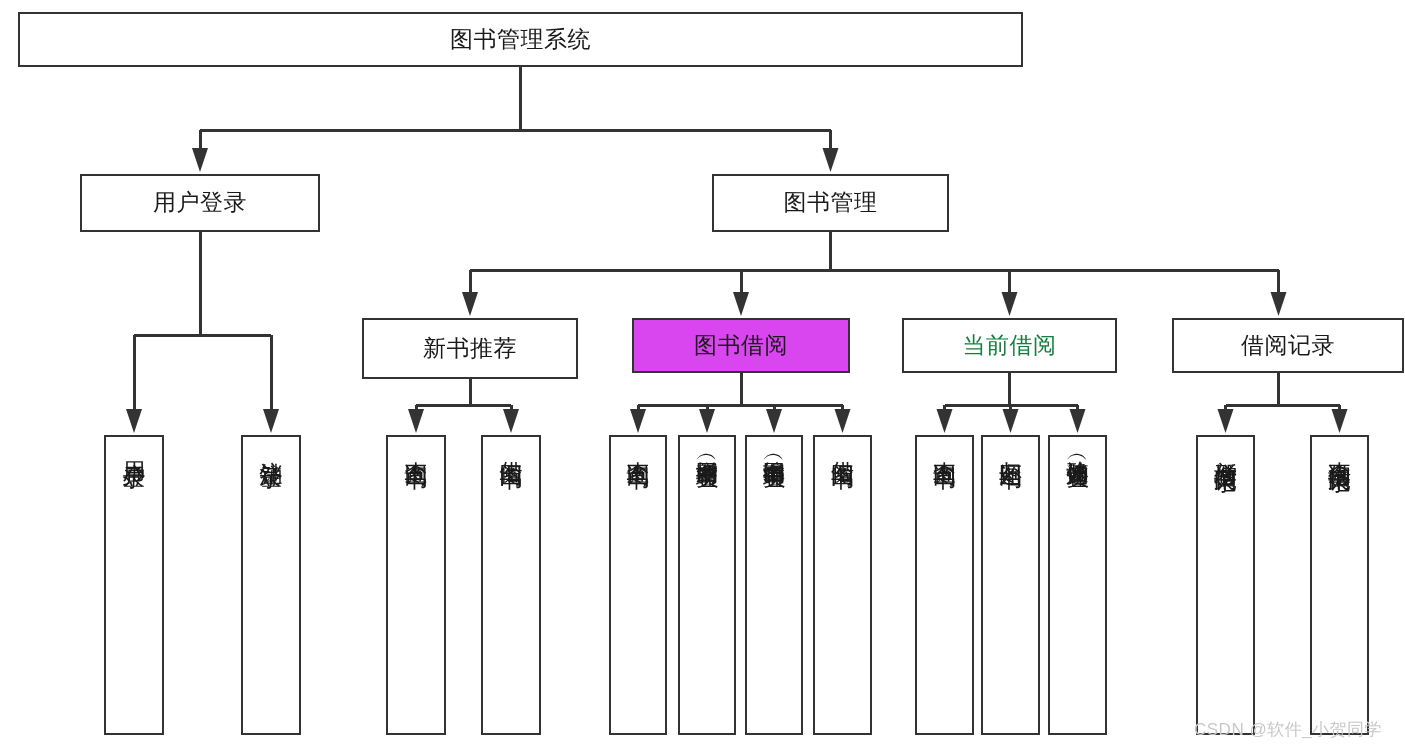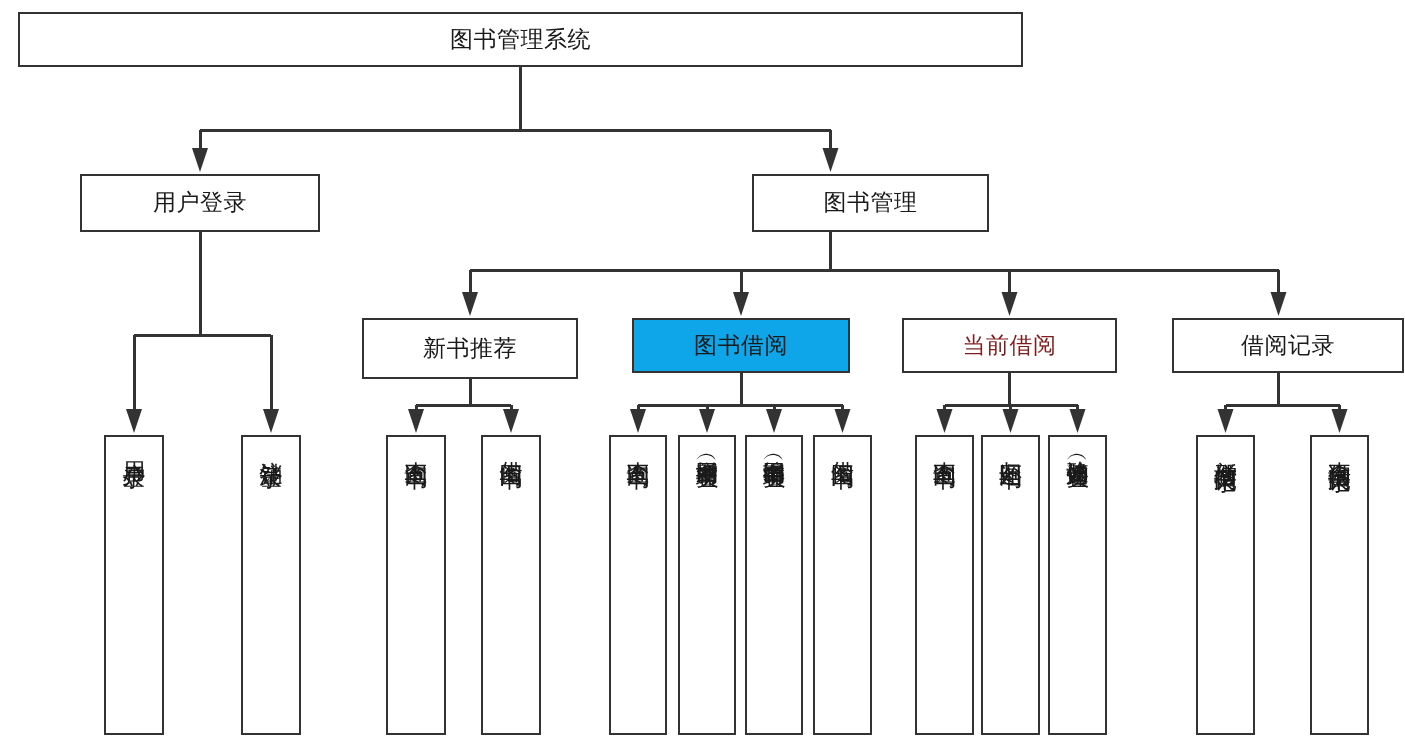--- a/index.html
+++ b/index.html
@@ -129,30 +129,30 @@
       <polygon points="1331.5,409 1347.5,409 1339.5,433" fill="#333333"></polygon>
     </svg>
 
   <div id="node-layer">
       <div class="node horizontal" style="left: 18px; top: 12px; width: 1005px; height: 55px; border-color: rgb(51, 51, 51); background: rgb(255, 255, 255); color: rgb(26, 26, 26);">
         <span class="node-label">图书管理系统</span>
       </div>
       <div class="node horizontal" style="left: 80px; top: 174px; width: 240px; height: 58px; border-color: rgb(51, 51, 51); background: rgb(255, 255, 255); color: rgb(26, 26, 26);">
         <span class="node-label">用户登录</span>
       </div>
-      <div class="node horizontal" style="left: 712px; top: 174px; width: 237px; height: 58px; border-color: rgb(51, 51, 51); background: rgb(255, 255, 255); color: rgb(26, 26, 26); margin-left: 40px;">
+      <div class="node horizontal" style="left: 712px; top: 174px; width: 237px; height: 58px; border-color: rgb(51, 51, 51); background: rgb(255, 255, 255); color: rgb(26, 26, 26);">
         <span class="node-label">图书管理</span>
       </div>
       <div class="node horizontal" style="left: 362px; top: 318px; width: 216px; height: 61px; border-color: rgb(51, 51, 51); background: rgb(255, 255, 255); color: rgb(26, 26, 26);">
         <span class="node-label">新书推荐</span>
       </div>
-      <div class="node horizontal" style="left: 632px; top: 318px; width: 218px; height: 55px; border-color: rgb(51, 51, 51); background: #0ea5e9; color: rgb(26, 26, 26);">
+      <div class="node horizontal" style="left: 632px; top: 318px; width: 218px; height: 55px; border-color: rgb(51, 51, 51); background: #d946ef; color: rgb(26, 26, 26);">
         <span class="node-label">图书借阅</span>
       </div>
-      <div class="node horizontal" style="left: 902px; top: 318px; width: 215px; height: 55px; border-color: rgb(51, 51, 51); background: rgb(255, 255, 255); color: #7f1d1d;">
+      <div class="node horizontal" style="left: 902px; top: 318px; width: 215px; height: 55px; border-color: rgb(51, 51, 51); background: rgb(255, 255, 255); color: #15803d;">
         <span class="node-label">当前借阅</span>
       </div>
       <div class="node horizontal" style="left: 1172px; top: 318px; width: 232px; height: 55px; border-color: rgb(51, 51, 51); background: rgb(255, 255, 255); color: rgb(26, 26, 26);">
         <span class="node-label">借阅记录</span>
       </div>
       <div class="node vertical" style="left: 104px; top: 435px; width: 60px; height: 300px; border-color: rgb(51, 51, 51); background: rgb(255, 255, 255); color: rgb(26, 26, 26);">
         <span class="node-label">用户登录</span>
       </div>
       <div class="node vertical" style="left: 241px; top: 435px; width: 60px; height: 300px; border-color: rgb(51, 51, 51); background: rgb(255, 255, 255); color: rgb(26, 26, 26);">
         <span class="node-label">注销登录</span>
@@ -185,14 +185,15 @@
         <span class="node-label">确认归还（管理员）</span>
       </div>
       <div class="node vertical" style="left: 1196px; top: 435px; width: 59px; height: 300px; border-color: rgb(51, 51, 51); background: rgb(255, 255, 255); color: rgb(26, 26, 26);">
         <span class="node-label">新增借阅记录</span>
       </div>
       <div class="node vertical" style="left: 1310px; top: 435px; width: 59px; height: 300px; border-color: rgb(51, 51, 51); background: rgb(255, 255, 255); color: rgb(26, 26, 26);">
         <span class="node-label">查询借阅记录</span>
       </div>
     </div>
 
+  <div class="watermark" style="left: 1194px; top: 718px; color: rgb(200, 200, 200);">CSDN @软件_小贺同学</div>
 
 </div>
 
 </body></html>

